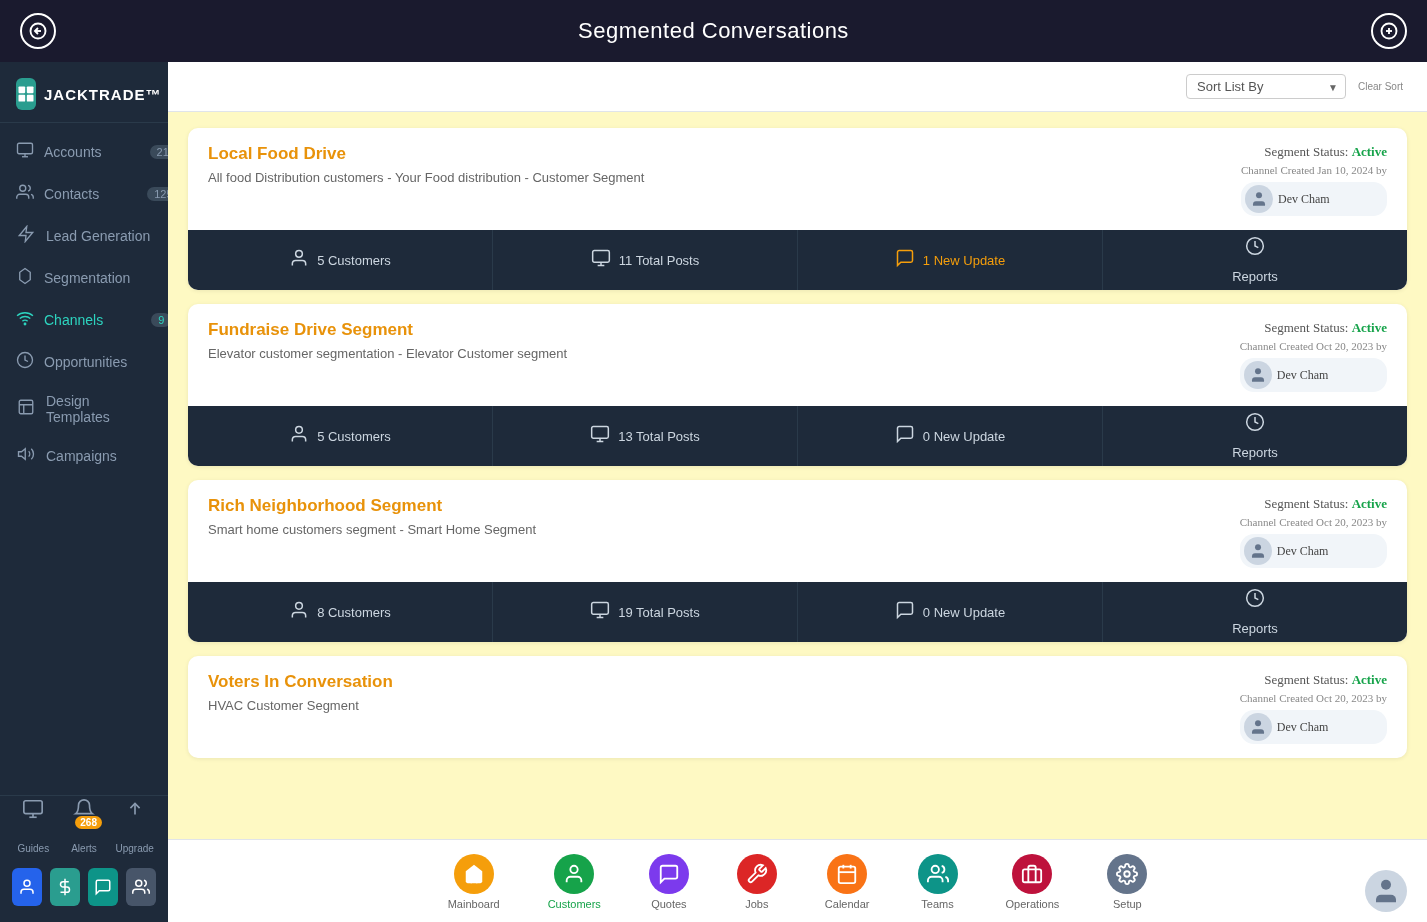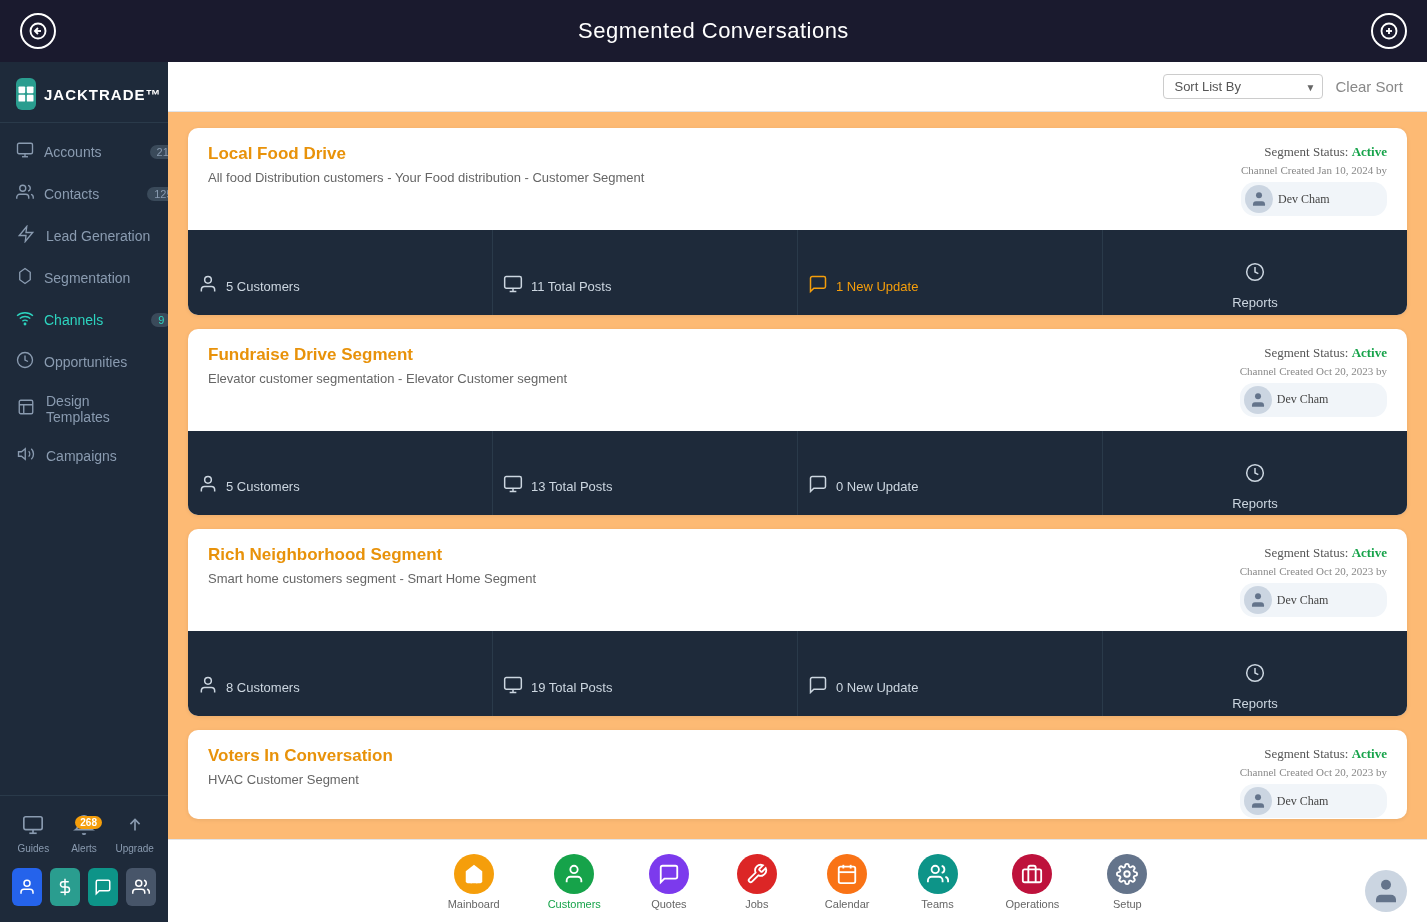--- a/index.html
+++ b/index.html
@@ -93,25 +93,25 @@
     }
     .sidebar-bottom-icons {
       display: flex;
       justify-content: space-around;
       padding: 6px 8px;
     }
     .bottom-icon-btn {
       width: 40px; height: 40px;
       border-radius: 8px;
       display: flex; flex-direction: column;
-      align-items: center; justify-content: flex-start;
+      align-items: center; justify-content: flex-end;
       cursor: pointer;
       color: #8a9bb0;
       font-size: 10px;
-      gap: 2px;
+      gap: 18px;
       background: transparent;
       border: none;
     }
     .bottom-icon-btn .icon { font-size: 18px; }
     .bottom-icon-btn span { font-size: 10px; }
     .bottom-icon-btn.alert-btn { position: relative; }
     .alert-badge {
       position: absolute;
       top: 2px; right: 2px;
       background: #f59e0b;
@@ -136,21 +136,21 @@
     .user-icon-hex.blue { background: #2563eb; }
     .user-icon-hex.teal { background: #0d9488; }
     .user-icon-hex.slate { background: #475569; }
 
     
     .content-area {
       flex: 1;
       display: flex;
       flex-direction: column;
       overflow: hidden;
-      background: #fdba74;
+      background: #fef9c3;
     }
 
     
     .sort-bar {
       background: white;
       padding: 12px 24px;
       display: flex;
       align-items: center;
       justify-content: flex-end;
       gap: 12px;
@@ -174,21 +174,21 @@
       position: absolute;
       right: 8px; top: 50%;
       transform: translateY(-50%);
       font-size: 10px; color: #666;
       pointer-events: none;
     }
     .clear-sort-btn {
       background: transparent;
       border: none;
       color: #888;
-      font-size: 15px;
+      font-size: 10px;
       cursor: pointer;
     }
 
     
     .segments-list {
       flex: 1;
       overflow-y: auto;
       padding: 16px 20px;
       display: flex;
       flex-direction: column;
@@ -249,23 +249,23 @@
     }
 
     
     .segment-card-footer {
       background: #1e2a3a;
       display: flex;
       padding: 0;
     }
     .footer-stat {
       flex: 1;
-      display: flex; align-items: center; 
+      display: flex; align-items: center; justify-content: center;
       gap: 8px;
-      padding: 32px 10px;
+      padding: 6px 10px;
       color: #ccd6e0;
       font-size: 13px;
       cursor: pointer;
       border-right: 1px solid #2a3a4a;
     }
     .footer-stat:last-child { border-right: none; flex-direction: column; }
     .footer-stat .stat-icon { font-size: 18px; }
     .footer-stat.highlight-update { color: #f59e0b; }
 
     

